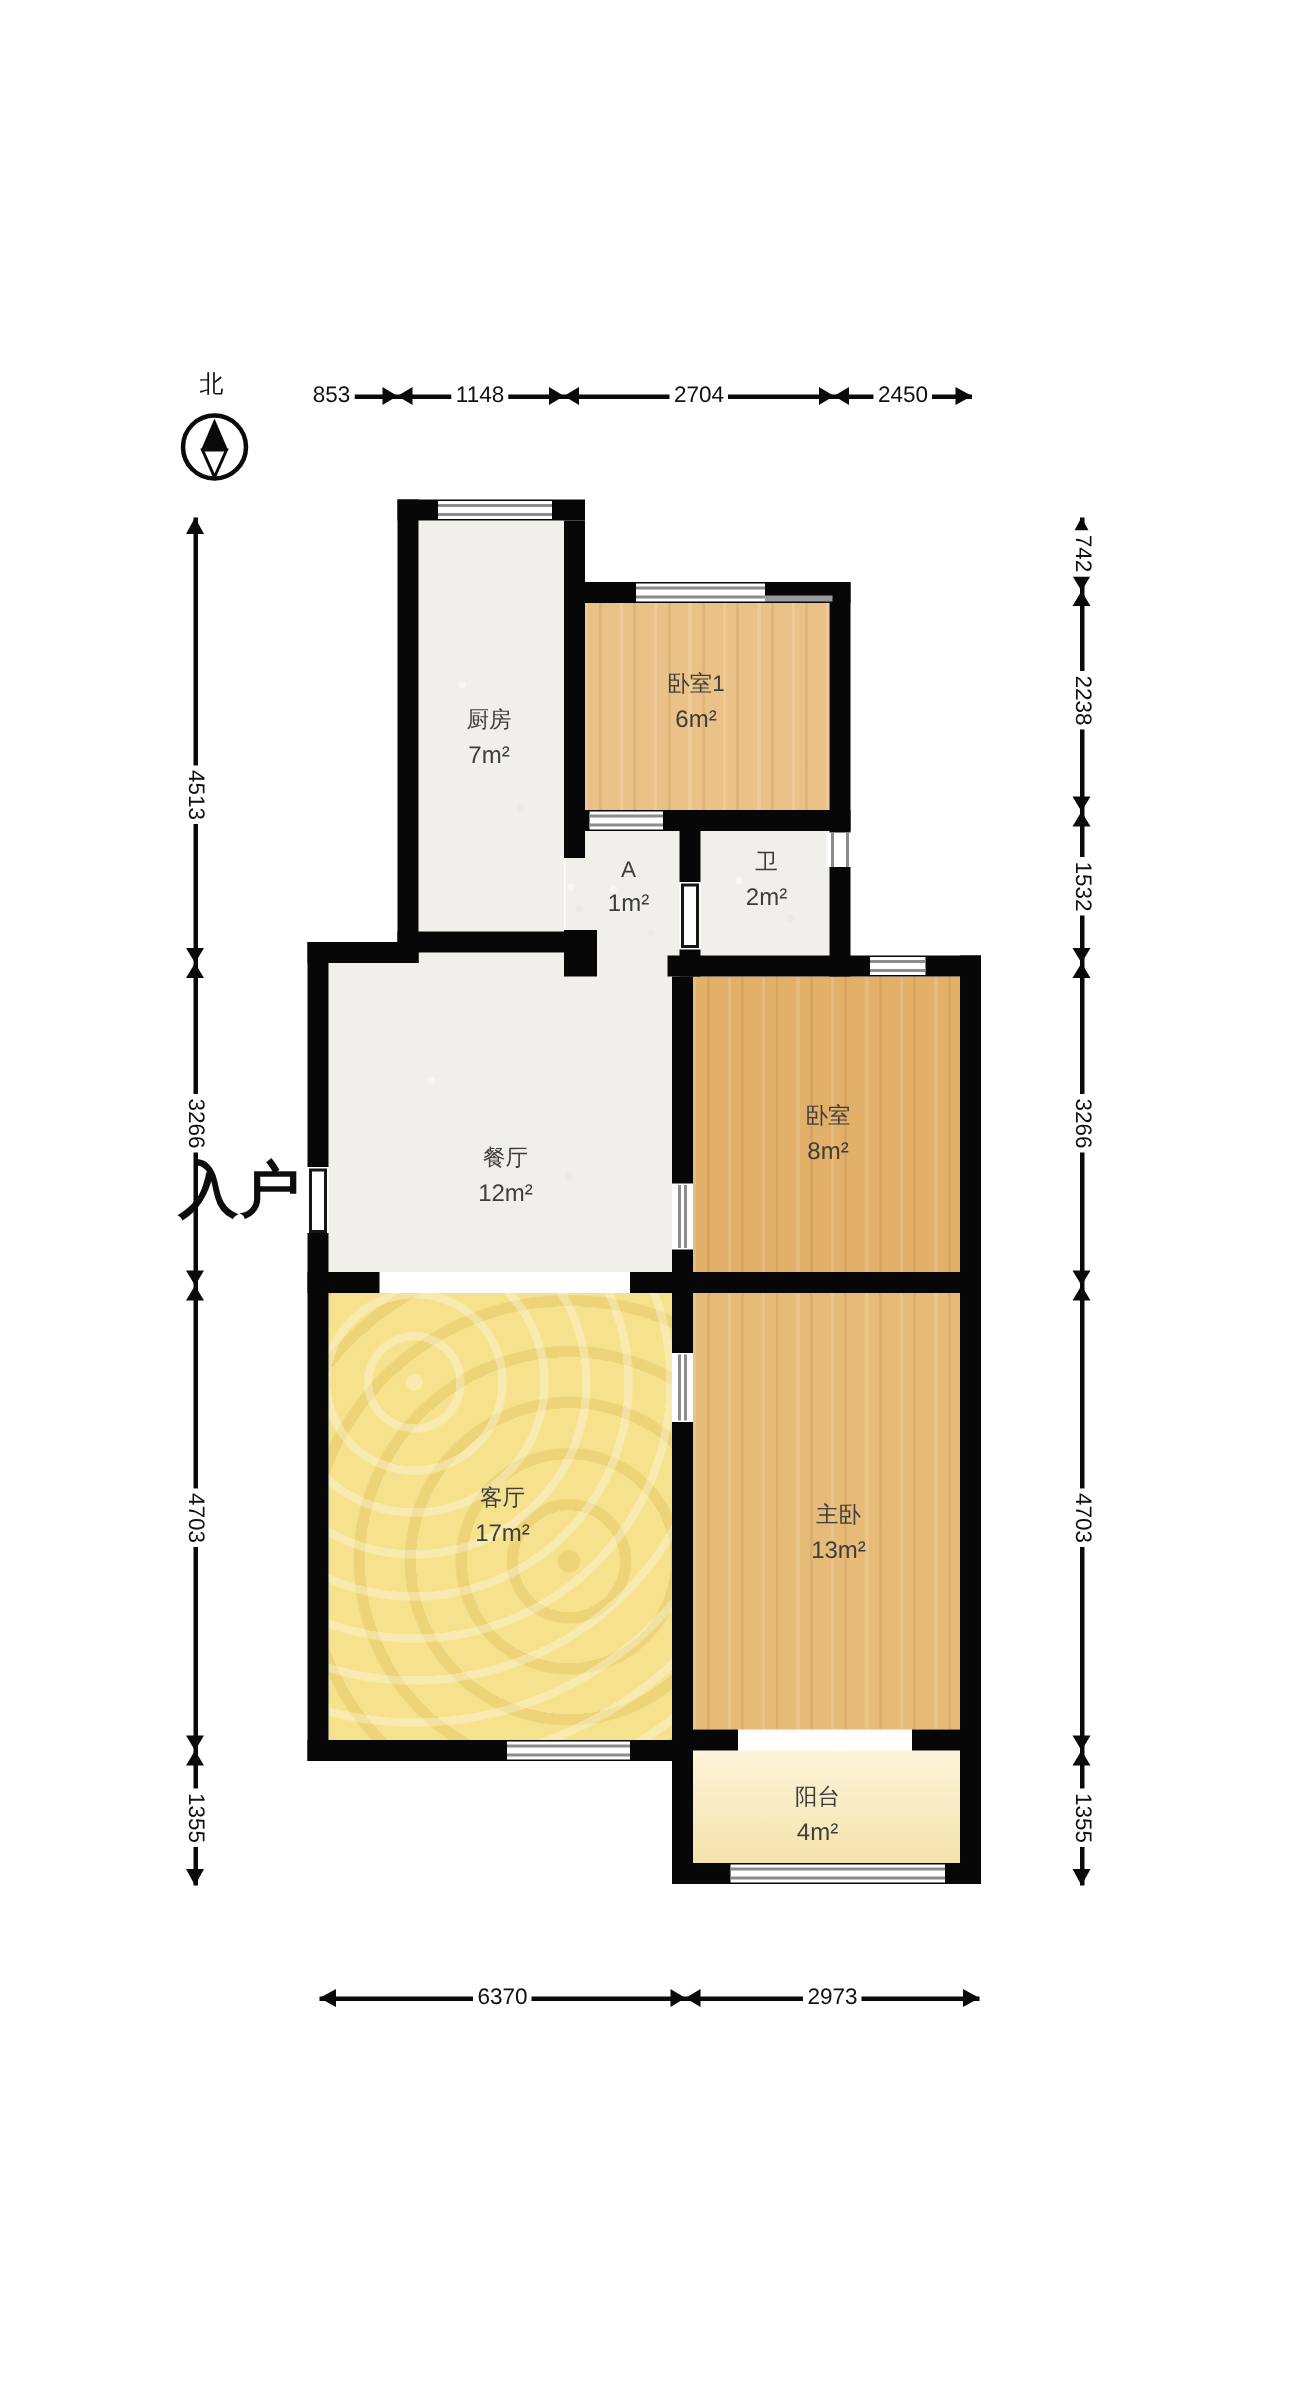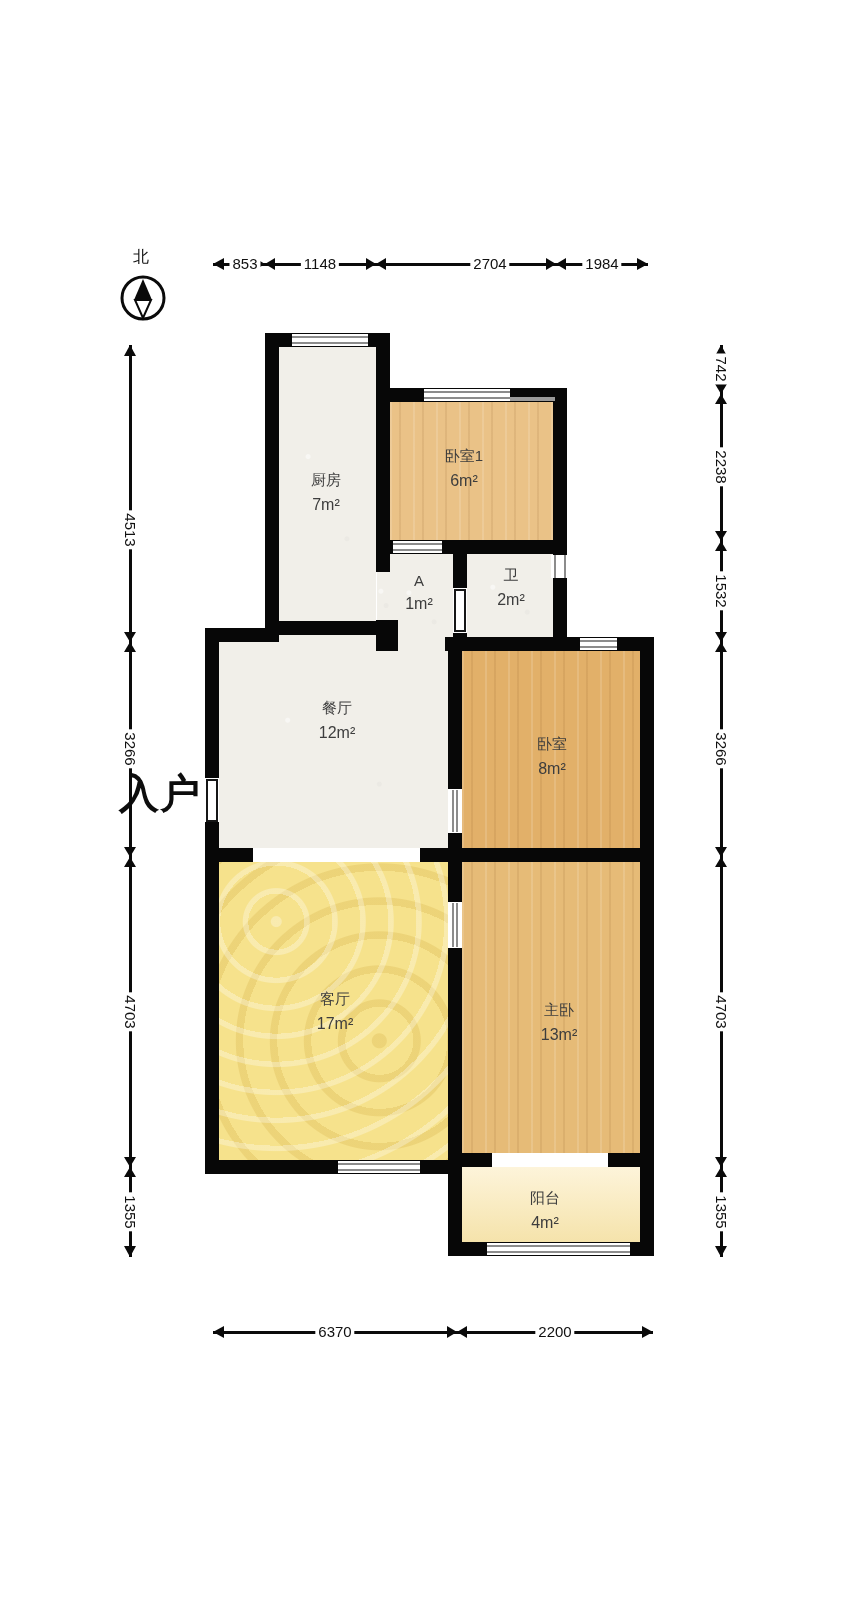--- a/index.html
+++ b/index.html
@@ -122,21 +122,21 @@
     <span class="rarea">6m²</span>
   </div>
   <div class="rlabel" style="left:419px;top:592px;">
     <span class="rname">A</span>
     <span class="rarea">1m²</span>
   </div>
   <div class="rlabel" style="left:511px;top:587px;">
     <span class="rname">卫</span>
     <span class="rarea">2m²</span>
   </div>
-  <div class="rlabel" style="left:337px;top:720px;">
+  <div class="rlabel" style="left:337px;top:784px;">
     <span class="rname">餐厅</span>
     <span class="rarea">12m²</span>
   </div>
   <div class="rlabel" style="left:552px;top:756px;">
     <span class="rname">卧室</span>
     <span class="rarea">8m²</span>
   </div>
   <div class="rlabel" style="left:335px;top:1011px;">
     <span class="rname">客厅</span>
     <span class="rarea">17m²</span>
@@ -152,32 +152,32 @@
 
   <div class="dline" style="left:213px;top:263px;width:435px;height:3px;"></div>
   <div class="tri arr-l" style="left:213px;top:258px;"></div>
   <div class="tri arr-r" style="left:637px;top:258px;"></div>
   <div class="tri bt-l" style="left:255px;top:258px;"></div>
   <div class="tri bt-r" style="left:265px;top:258px;"></div>
   <div class="tri bt-l" style="left:366px;top:258px;"></div>
   <div class="tri bt-r" style="left:376px;top:258px;"></div>
   <div class="tri bt-l" style="left:546px;top:258px;"></div>
   <div class="tri bt-r" style="left:556px;top:258px;"></div>
-  <span class="dlabel" style="left:245px;top:264px;">853</span>
+  <span class="dlabel" style="left:221px;top:264px;">853</span>
   <span class="dlabel" style="left:320px;top:264px;">1148</span>
-  <span class="dlabel" style="left:466px;top:264px;margin-left:24px;">2704</span>
-  <span class="dlabel" style="left:602px;top:264px;">1984</span>
+  <span class="dlabel" style="left:466px;top:264px;">2704</span>
+  <span class="dlabel" style="left:602px;top:264px;">2450</span>
 
   <div class="dline" style="left:213px;top:1331px;width:440px;height:3px;"></div>
   <div class="tri arr-l" style="left:213px;top:1326px;"></div>
   <div class="tri arr-r" style="left:642px;top:1326px;"></div>
   <div class="tri bt-l" style="left:447px;top:1326px;"></div>
   <div class="tri bt-r" style="left:457px;top:1326px;"></div>
   <span class="dlabel" style="left:335px;top:1332px;">6370</span>
-  <span class="dlabel" style="left:555px;top:1332px;">2200</span>
+  <span class="dlabel" style="left:555px;top:1332px;">2973</span>
 
   <div class="dline" style="left:129px;top:345px;width:3px;height:912px;"></div>
   <div class="tri arr-u" style="left:124px;top:345px;"></div>
   <div class="tri arr-d" style="left:124px;top:1246px;"></div>
   <div class="tri bt-u" style="left:124px;top:632px;"></div>
   <div class="tri bt-d" style="left:124px;top:642px;"></div>
   <div class="tri bt-u" style="left:124px;top:847px;"></div>
   <div class="tri bt-d" style="left:124px;top:857px;"></div>
   <div class="tri bt-u" style="left:124px;top:1157px;"></div>
   <div class="tri bt-d" style="left:124px;top:1167px;"></div>

